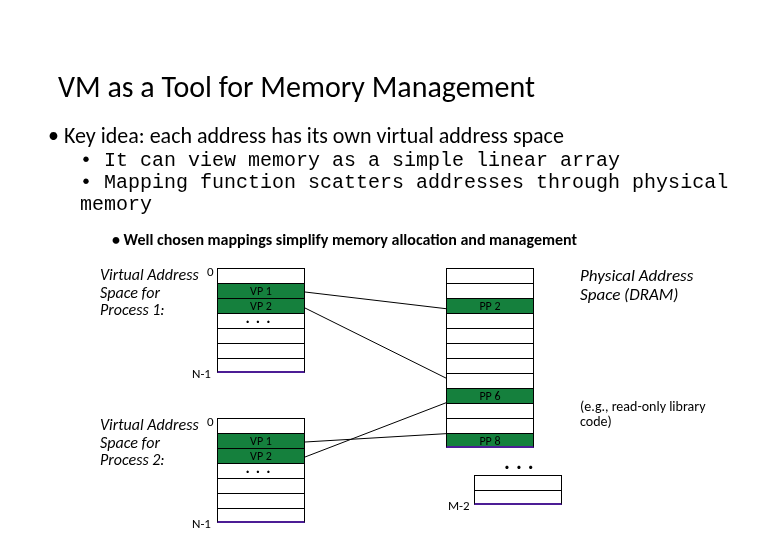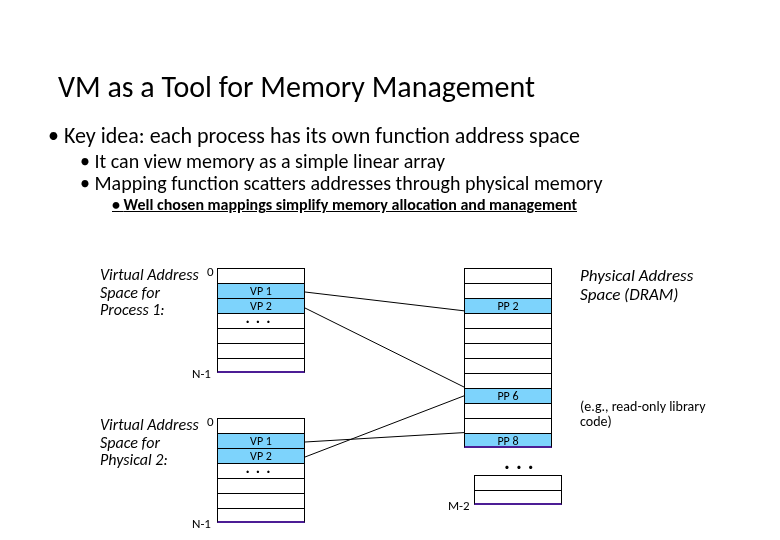--- a/index.html
+++ b/index.html
@@ -26,22 +26,22 @@
     font-weight: 400;
   }
   .bullets {
     position: absolute;
     top: 124px;
     left: 48px;
     font-size: 22px;
     line-height: 1.1;
   }
   .bl1 { font-size: 22px; margin: 0 0 2px 0; }
-  .bl2 { font-size: 20px; margin: 0 0 0 32px; }
-  .bl3 { font-size: 16px; font-weight: 700; margin: 2px 0 0 64px; text-decoration: underline; }
+  .bl2 { font-size: 20px; margin: 0 0 0 32px; font-family: Liberation Mono, monospace; }
+  .bl3 { font-size: 16px; font-weight: 700; margin: 15px 0 0 64px; }
 
   .diagram {
     position: absolute;
     left: 0;
     top: 250px;
     width: 780px;
     height: 280px;
   }
   
   .col {
@@ -52,21 +52,21 @@
     box-sizing: border-box;
     height: 15px;
     border: 1px solid #000;
     border-bottom: none;
     background: #fff;
     font-size: 12px;
     text-align: center;
     line-height: 14px;
   }
   .cell:last-child { border-bottom: 2px solid #4c1d95; }
-  .cell.shade { background: #7dd3fc; }
+  .cell.shade { background: #15803d; }
   .cell.ell { font-size: 16px; line-height: 8px; letter-spacing: 6px; font-weight: 700; }
 
   .leftlabel {
     position: absolute;
     width: 110px;
     font-style: italic;
     font-size: 16px;
     line-height: 1.1;
   }
   .rightlabel {
@@ -110,21 +110,21 @@
 </head>
 <body>
 
 <div class="slide">
 
   <div class="title">VM as a Tool for Memory Management</div>
 
   <div class="bullets">
     <div class="bl1">
       <span>•</span>
-      <span>Key idea: each process has its own function address space</span>
+      <span>Key idea: each address has its own virtual address space</span>
     </div>
     <div class="bl2">
       <span>•</span>
       <span>It can view memory as a simple linear array</span>
     </div>
     <div class="bl2">
       <span>•</span>
       <span>Mapping function scatters addresses through physical memory</span>
     </div>
     <div class="bl3">
@@ -154,36 +154,36 @@
       <div class="cell shade">VP 1</div>
       <div class="cell shade">VP 2</div>
       <div class="cell ell">...</div>
       <div class="cell"></div>
       <div class="cell"></div>
       <div class="cell"></div>
     </div>
     <div class="idx" style="left:192px; top:116px;">N-1</div>
 
 
-    <div class="leftlabel" style="left:100px; top:166px;">Virtual Address Space for Physical 2:</div>
+    <div class="leftlabel" style="left:100px; top:166px;">Virtual Address Space for Process 2:</div>
 
     <div class="idx" style="left:207px; top:164px;">0</div>
     <div class="col" style="left:217px; top:168px;">
       <div class="cell"></div>
       <div class="cell shade">VP 1</div>
       <div class="cell shade">VP 2</div>
       <div class="cell ell">...</div>
       <div class="cell"></div>
       <div class="cell"></div>
       <div class="cell"></div>
     </div>
     <div class="idx" style="left:192px; top:266px;">N-1</div>
 
     <div class="idx" style="left:465px; top:14px;">0</div>
-    <div class="col" style="left:464px; top:18px;border-radius:25px;">
+    <div class="col" style="left:446px; top:18px;border-radius:25px;">
       <div class="cell"></div>
       <div class="cell"></div>
       <div class="cell shade">PP 2</div>
       <div class="cell"></div>
       <div class="cell"></div>
       <div class="cell"></div>
       <div class="cell"></div>
       <div class="cell"></div>
       <div class="cell shade">PP 6</div>
       <div class="cell"></div>

